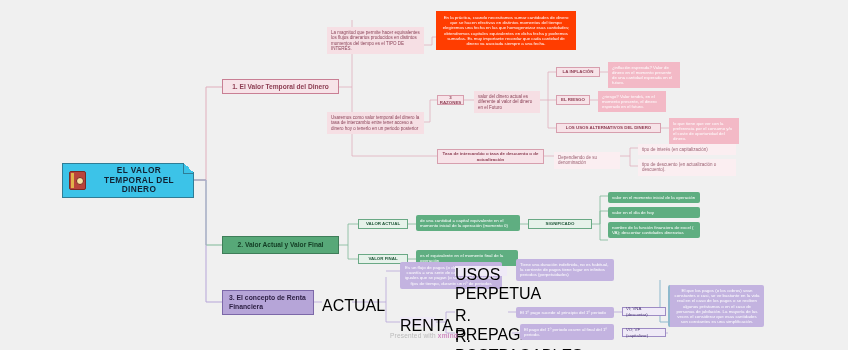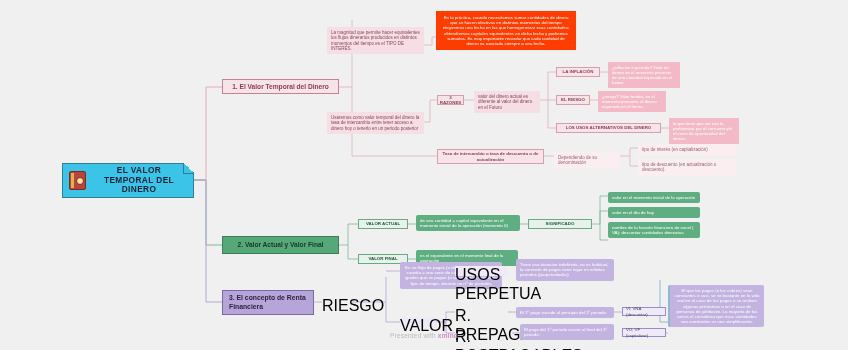--- a/index.html
+++ b/index.html
@@ -175,29 +175,29 @@
 
   <div class="node greenlabel" style="left:528px;top:219px;width:64px;height:10px;">SIGNIFICADO</div>
   <div class="node greenbox" style="left:608px;top:192px;width:92px;">valor en el momento inicial de la operación</div>
   <div class="node greenbox" style="left:608px;top:207px;width:92px;">valor en el día de hoy</div>
   <div class="node greenbox" style="left:608px;top:222px;width:92px;">nombre de la función financiera de excel ( VA); descontar cantidades dinerarias</div>
 
   <div class="node b3">
     <span>3. El concepto de Renta Financiera</span>
   </div>
 
-  <div class="node purlabel" style="left:322px;top:297px;width:30px;height:10px;">RIESGO</div>
+  <div class="node purlabel" style="left:322px;top:297px;width:30px;height:10px;">ACTUAL</div>
   <div class="node purbox" style="left:400px;top:262px;width:102px;">Es un flujo de pagos (o de cobros) de la misma cuantía = una serie de cantidades monetarias iguales que se pagan (o se cobran) a intervalos fijos de tiempo, durante un nº de periodos</div>
 
   <div class="node purlabel" style="left:400px;top:266px;width:0px;height:0px;opacity:0;"></div>
 
   <div class="node purlabel" style="left:455px;top:266px;width:52px;height:10px;background:#efeaf7;border:none;">USOS PERPETUA</div>
   <div class="node purbox l" style="left:516px;top:259px;width:98px;">Tiene una duración indefinida, no es habitual, la corriente de pagos tiene lugar en infinitos periodos (perpetuidades)</div>
 
-  <div class="node purlabel" style="left:400px;top:317px;width:36px;height:10px;background:#efeaf7;border:none;">VALOR</div>
+  <div class="node purlabel" style="left:400px;top:317px;width:36px;height:10px;background:#efeaf7;border:none;">RENTA</div>
 
   <div class="node purlabel" style="left:455px;top:307px;width:53px;height:10px;">R. PREPAGABLES</div>
   <div class="node purbox l" style="left:516px;top:307px;width:98px;">El 1º pago sucede al principio del 1º periodo</div>
   <div class="node purpill" style="left:622px;top:307px;width:44px;height:9px;">VI; VNA (descontar)</div>
 
   <div class="node purlabel" style="left:455px;top:328px;width:57px;height:10px;">R. POSTPAGABLES</div>
   <div class="node purbox l" style="left:520px;top:324px;width:94px;">El pago del 1º periodo ocurre al final del 1º periodo.</div>
   <div class="node purpill" style="left:622px;top:328px;width:44px;height:9px;">VO; VF (capitalizar)</div>
 
   <div class="node purbox" style="left:668px;top:285px;width:96px;border-left:2px solid #8fb9cd;">El que los pagos (o los cobros) sean constantes o casi, se ve bastante en la vida real en el caso de los pagos o se reciben algunos préstamos o en el caso de personas de jubilación. La mayoría de las veces el considerar que esas cantidades son constantes es una simplificación.</div>

